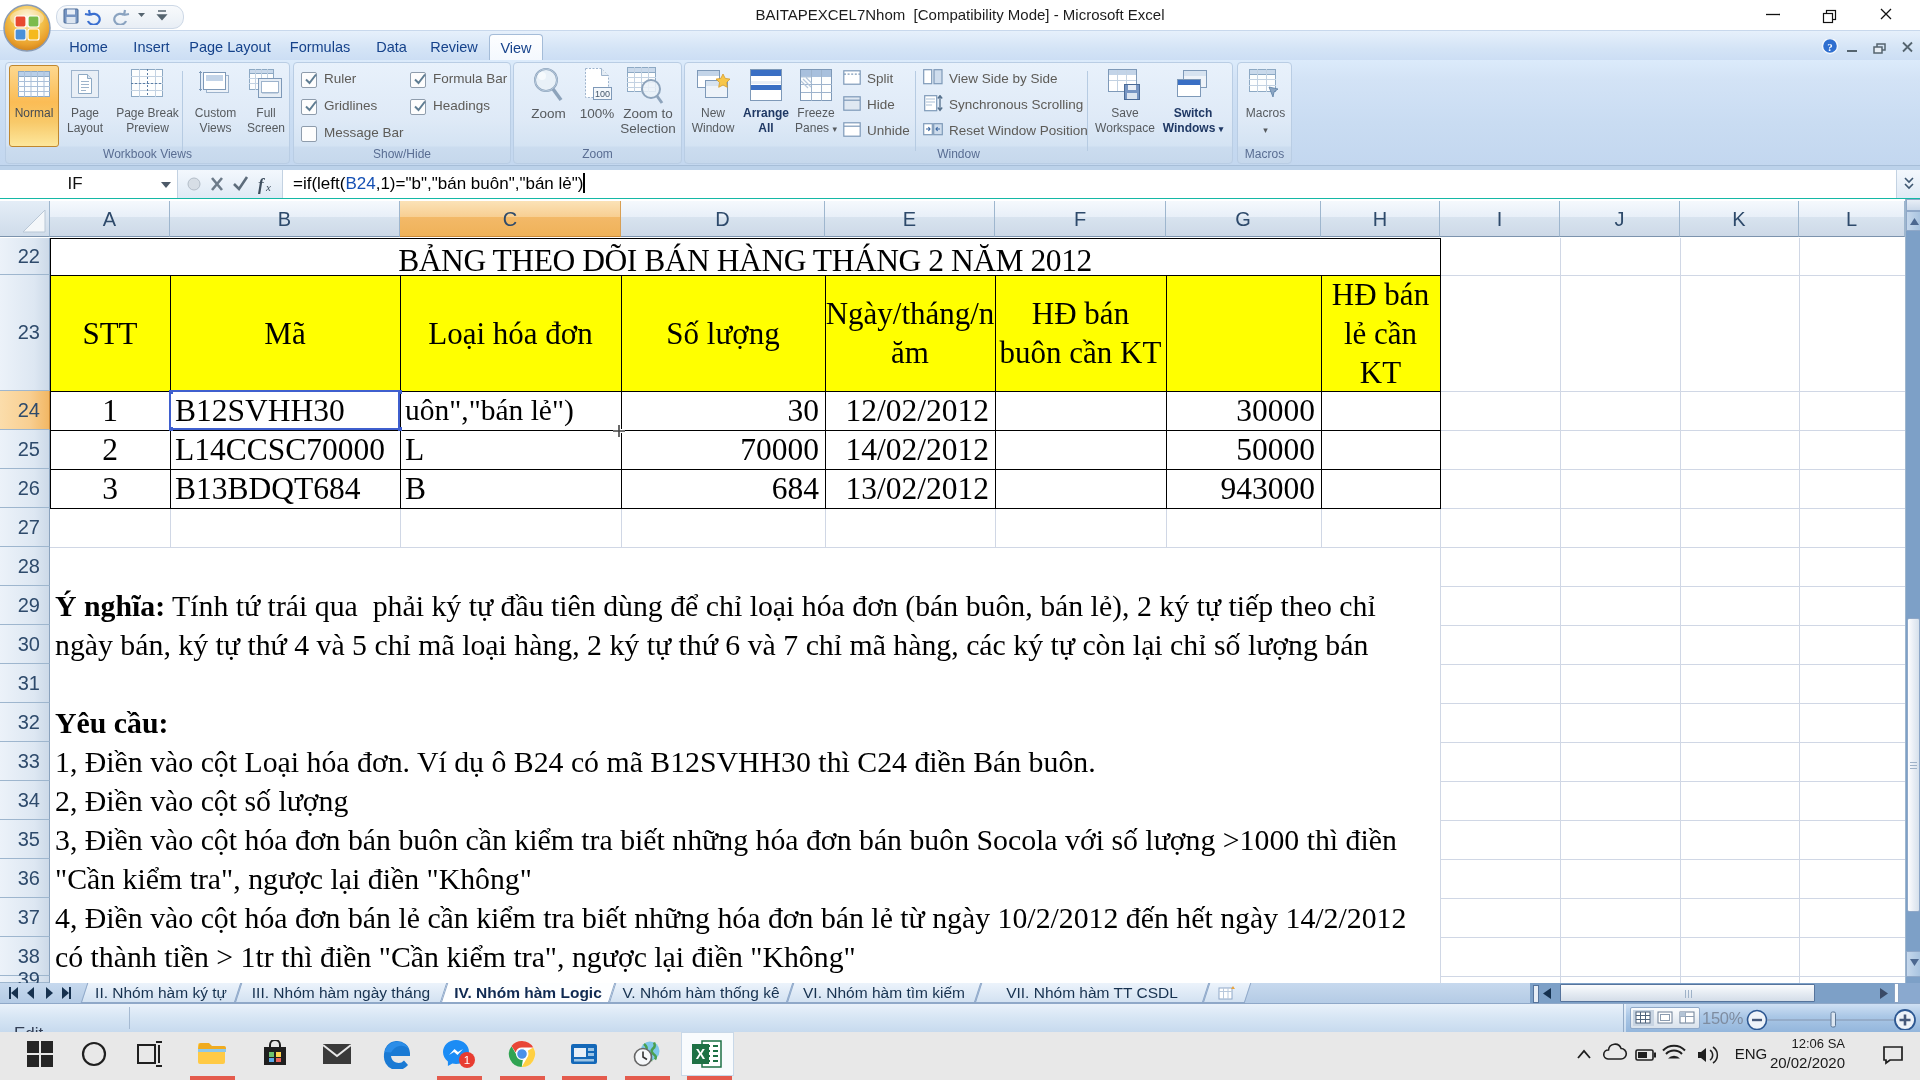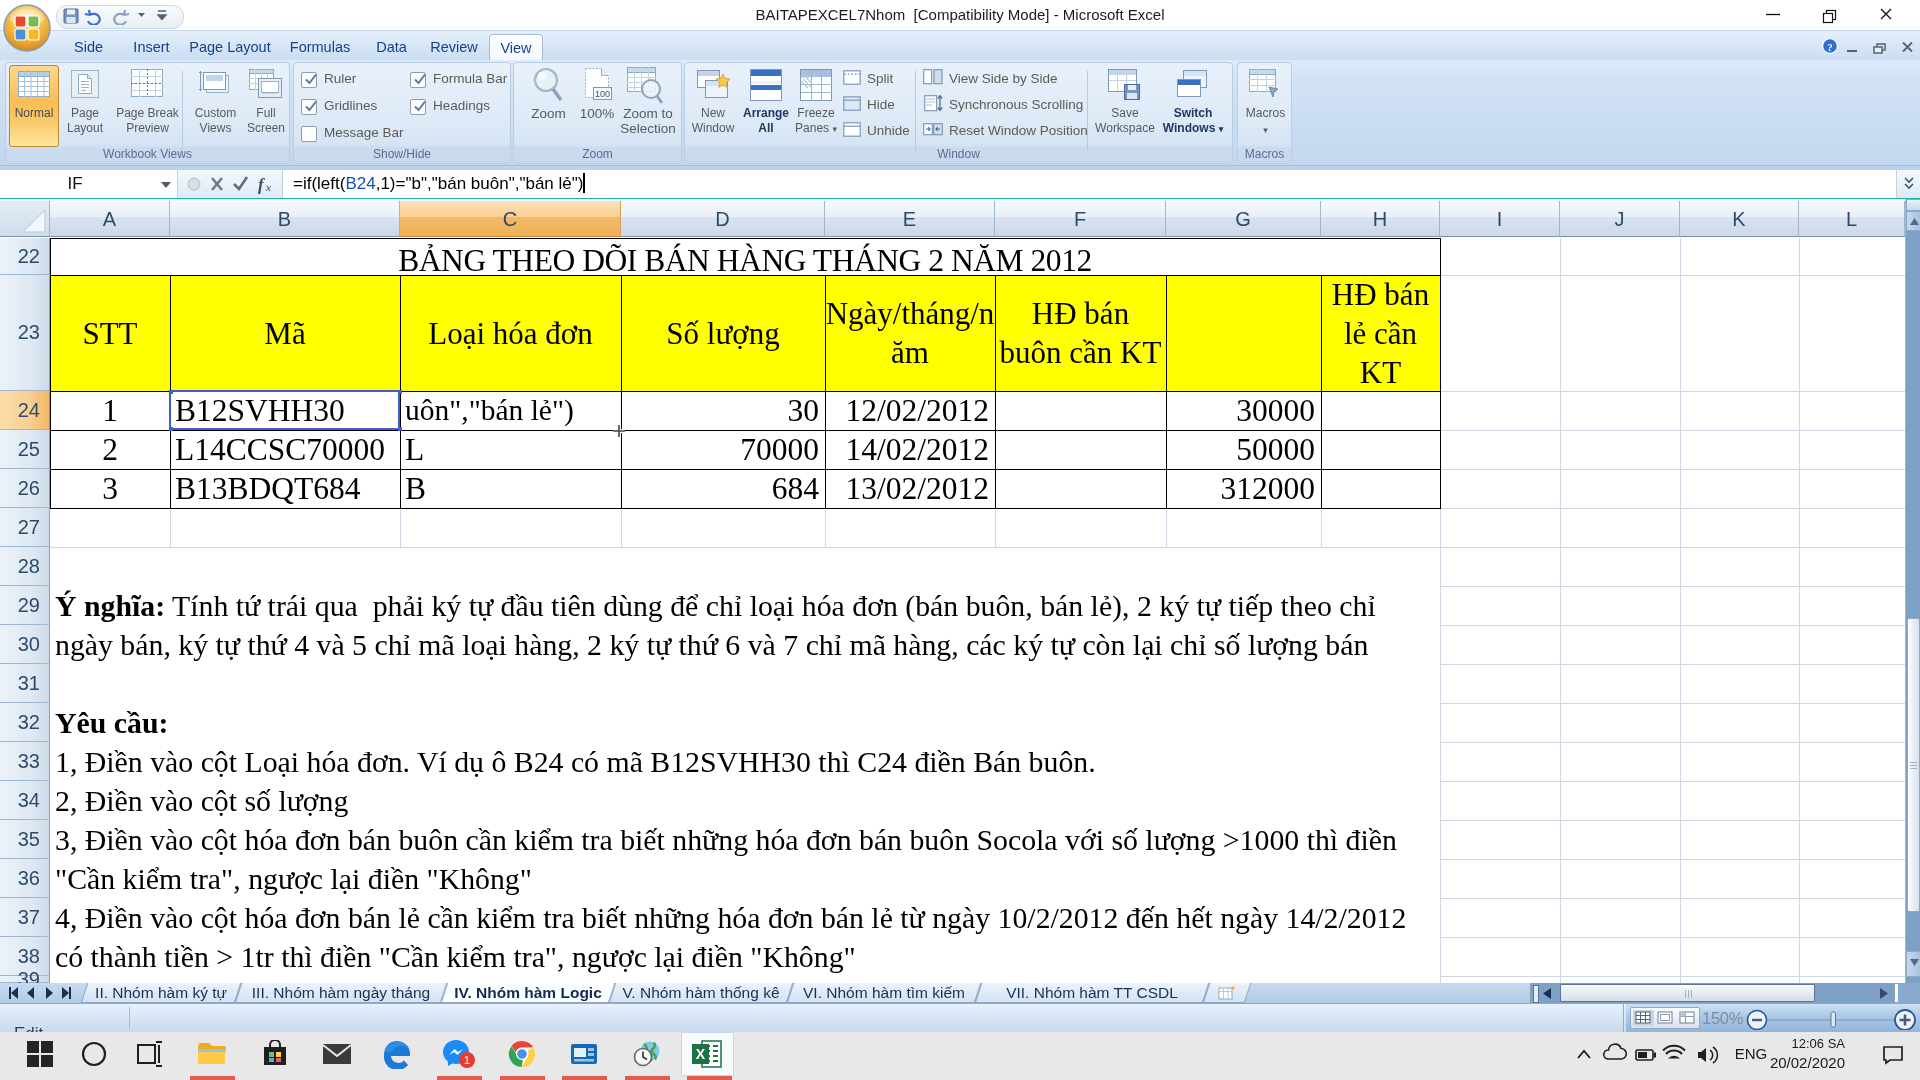--- a/index.html
+++ b/index.html
@@ -79,21 +79,21 @@
 <div class="abs" id="titlebar">
 <div class="abs" id="title-text">BAITAPEXCEL7Nhom&nbsp; [Compatibility Mode] - Microsoft Excel</div>
 <svg class="abs" style="left:1758px;top:0;width:162px;height:30px" viewBox="0 0 162 30">
 <path d="M8 14.5 H22" stroke="#111" stroke-width="1.3" fill="none"></path>
 <rect x="68.5" y="10.5" width="9" height="9" fill="none" stroke="#111" stroke-width="1.2"></rect>
 <rect x="65.5" y="13.5" width="9" height="9" fill="#fff" stroke="#111" stroke-width="1.2"></rect>
 <path d="M123 9 L133 19 M133 9 L123 19" stroke="#111" stroke-width="1.3" fill="none"></path>
 </svg>
 </div>
 <div class="abs" id="tabrow">
-<div class="rtab" style="left:60px;width:57px">Side</div>
+<div class="rtab" style="left:60px;width:57px">Home</div>
 <div class="rtab" style="left:123px;width:57px">Insert</div>
 <div class="rtab" style="left:186px;width:88px">Page Layout</div>
 <div class="rtab" style="left:283px;width:74px">Formulas</div>
 <div class="rtab" style="left:366px;width:51px">Data</div>
 <div class="rtab" style="left:423px;width:62px">Review</div>
 <div class="rtab active" style="left:489px;width:52px">View</div>
 <svg class="abs" style="left:1820px;top:8px;width:100px;height:16px" viewBox="0 0 100 16">
 <circle cx="10" cy="7" r="7.5" fill="#2f6fd0" stroke="#f4f8fc" stroke-width="1.4"></circle>
 <text x="10" y="12" font-size="11" font-weight="bold" fill="#fff" text-anchor="middle" font-family="Liberation Serif,serif">?</text>
 <path d="M27 12 H37" stroke="#55646f" stroke-width="2"></path>
@@ -421,21 +421,21 @@
 <div class="cell" style="left:400px;top:192px;width:216px;height:39px;padding-left:5px;box-sizing:content-box">L</div>
 <div class="cell" style="left:400px;top:231px;width:216px;height:39px;padding-left:5px;box-sizing:content-box">B</div>
 <div class="cell rgt" style="left:621px;top:153px;width:198px;height:39px;padding-right:6px;box-sizing:content-box">30</div>
 <div class="cell rgt" style="left:621px;top:192px;width:198px;height:39px;padding-right:6px;box-sizing:content-box">70000</div>
 <div class="cell rgt" style="left:621px;top:231px;width:198px;height:39px;padding-right:6px;box-sizing:content-box">684</div>
 <div class="cell rgt" style="left:825px;top:153px;width:164px;height:39px;padding-right:6px;box-sizing:content-box">12/02/2012</div>
 <div class="cell rgt" style="left:825px;top:192px;width:164px;height:39px;padding-right:6px;box-sizing:content-box">14/02/2012</div>
 <div class="cell rgt" style="left:825px;top:231px;width:164px;height:39px;padding-right:6px;box-sizing:content-box">13/02/2012</div>
 <div class="cell rgt" style="left:1166px;top:153px;width:149px;height:39px;padding-right:6px;box-sizing:content-box">30000</div>
 <div class="cell rgt" style="left:1166px;top:192px;width:149px;height:39px;padding-right:6px;box-sizing:content-box">50000</div>
-<div class="cell rgt" style="left:1166px;top:231px;width:149px;height:39px;padding-right:6px;box-sizing:content-box">312000</div>
+<div class="cell rgt" style="left:1166px;top:231px;width:149px;height:39px;padding-right:6px;box-sizing:content-box">943000</div>
 <div class="abs" style="left:169px;top:152px;width:231px;height:40px;border:2px solid #3f5fce;box-sizing:border-box"></div>
 <div class="abs" style="left:169px;top:152px;width:4px;height:4px;background:#3f5fce"></div>
 <div class="abs" style="left:398px;top:152px;width:4px;height:4px;background:#3f5fce"></div>
 <div class="abs" style="left:169px;top:189px;width:4px;height:4px;background:#3f5fce"></div>
 <div class="abs" style="left:398px;top:189px;width:4px;height:4px;background:#3f5fce"></div>
 <svg class="abs" style="left:612px;top:186px;width:14px;height:14px" viewBox="0 0 14 14">
 <path d="M7 1 V13 M1 7 H13" stroke="#fff" stroke-width="4"></path>
 <path d="M7 1 V13 M1 7 H13" stroke="#444" stroke-width="1.6"></path>
 </svg>
 <div class="textrow" style="left:55px;top:348px;height:39px;line-height:39px"><b>Ý nghĩa:</b> Tính tứ trái qua  phải ký tự đầu tiên dùng để chỉ loại hóa đơn (bán buôn, bán lẻ), 2 ký tự tiếp theo chỉ</div>

